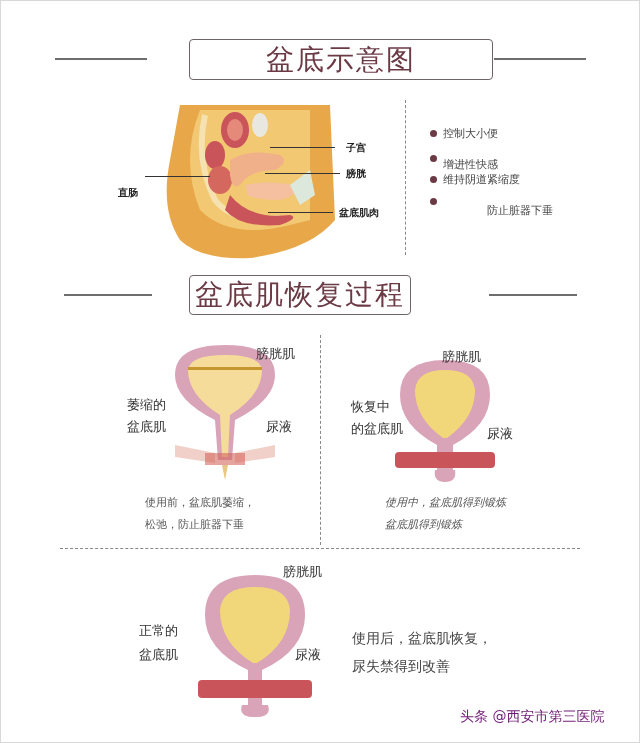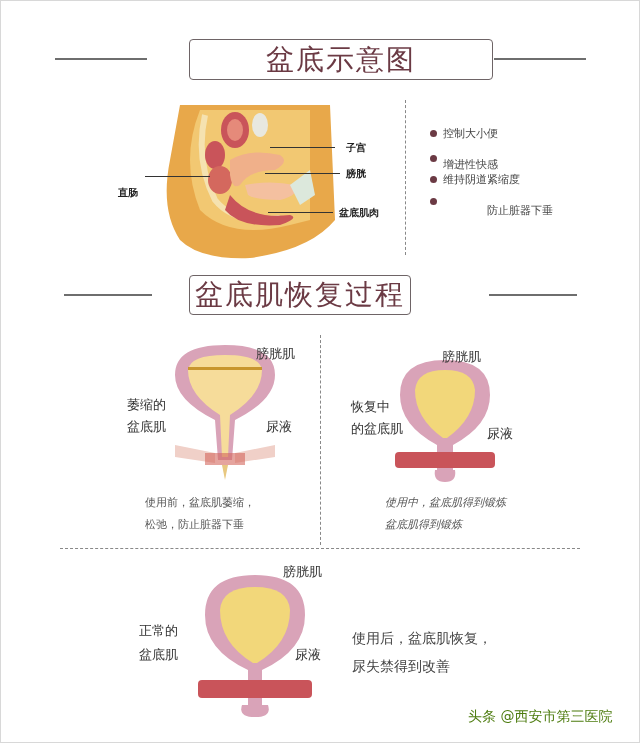--- a/index.html
+++ b/index.html
@@ -9,21 +9,21 @@
   .hline { position: absolute; height: 1.5px; background: #6e6e6e; }
   .label { position: absolute; font-size: 13px; color: #333; white-space: nowrap; }
   .label.bold { font-weight: bold; font-size: 10px; color: #222; }
   .lead { position: absolute; height: 1px; background: #333; transform-origin: left center; }
   .vdash { position: absolute; width: 0; border-left: 1.5px dashed #888; }
   .hdash { position: absolute; height: 0; border-top: 1.5px dashed #888; }
   .bullet-item { position: absolute; font-size: 11px; color: #444; }
   .bullet-dot { position: absolute; width: 7px; height: 7px; border-radius: 50%; background: #6b3a44; }
   .caption { position: absolute; font-size: 11px; color: #555; line-height: 22px; }
   .caption.big { font-size: 14px; color: #444; line-height: 28px; }
-  .watermark { position: absolute; font-size: 14px; color: #4d7c0f; text-shadow: 1px 1px 0 #fff, -1px -1px 0 #fff; margin-left: 8px; }
+  .watermark { position: absolute; font-size: 14px; color: #701a75; text-shadow: 1px 1px 0 #fff, -1px -1px 0 #fff; }
 </style>
 </head>
 <body>
 
 <div class="frame"></div>
 
 <div class="hline" style="left:55px; top:58px; width:92px;"></div>
 <div class="title-box" style="left:189px; top:39px; width:304px; height:41px;">盆底示意图</div>
 <div class="hline" style="left:494px; top:58px; width:92px;"></div>
 

